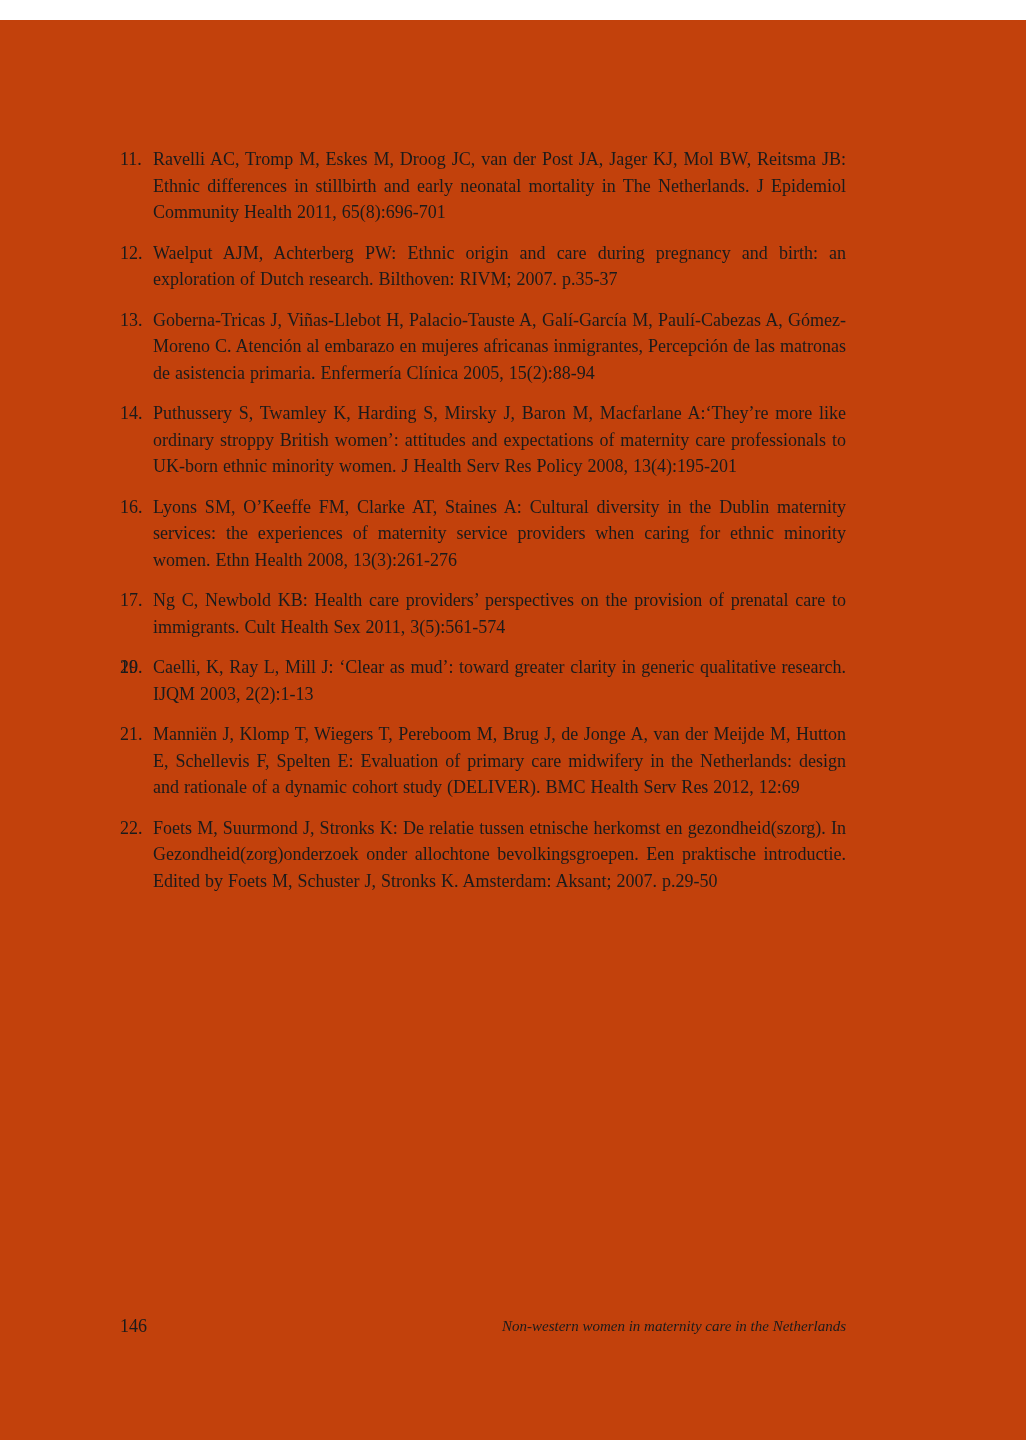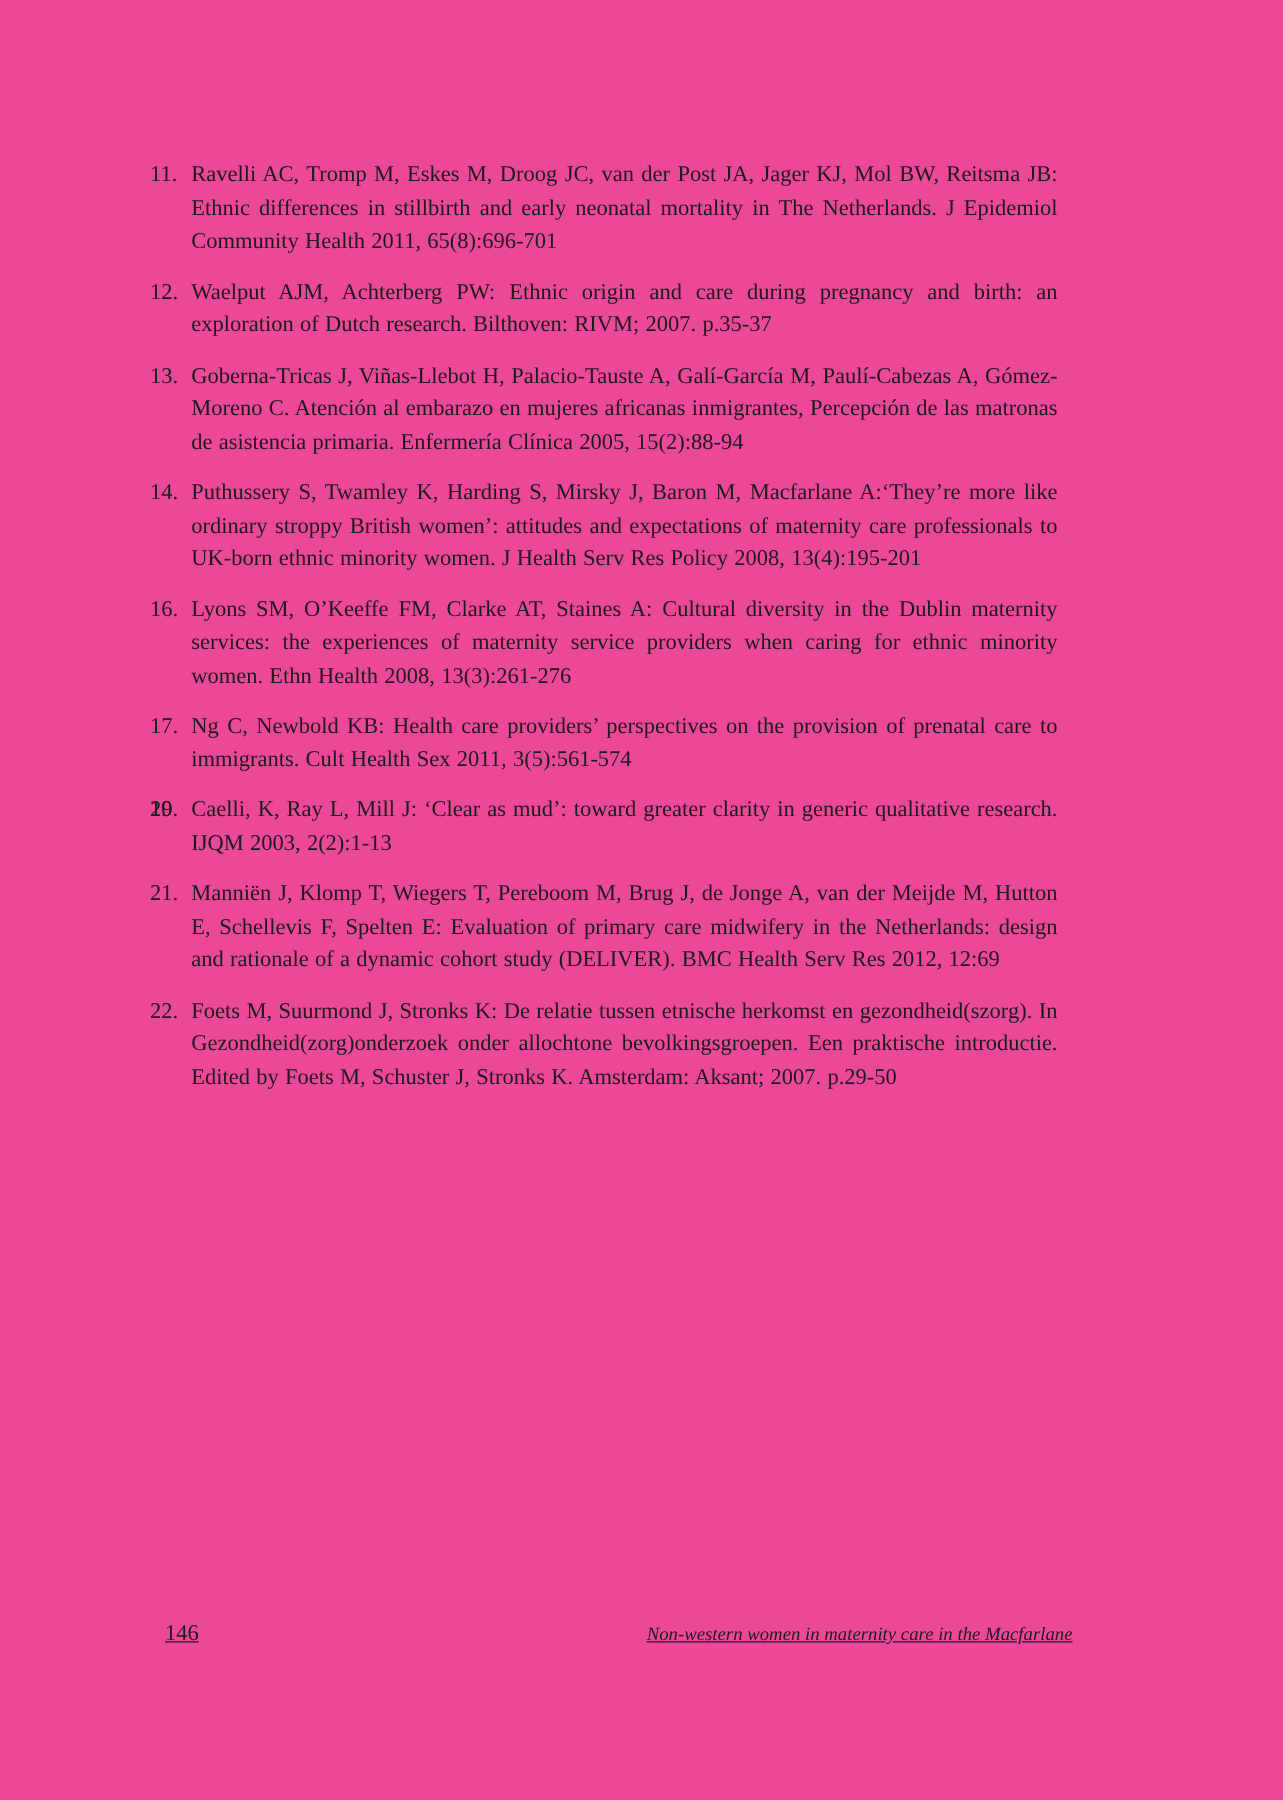--- a/index.html
+++ b/index.html
@@ -11,21 +11,22 @@
     width: 1026px;
     height: 1440px;
     position: relative;
     font-family: "Liberation Serif", serif;
     color: #1b1b1b;
     -webkit-font-smoothing: antialiased;
   }
   .page {
     position: absolute;
     inset: 0;
-    background: #ec4899;
+    background: #c2410c;
+    margin-top: 20px;
   }
   .content {
     position: absolute;
     left: 120px;
     top: 126px;
     width: 726px;
   }
   .ref {
     position: relative;
     padding-left: 33px;
@@ -36,27 +37,26 @@
     word-spacing: 0.5px;
   }
   .ref-num {
     position: absolute;
     left: 0;
     top: 0;
     text-align: left;
   }
   .footer {
     position: absolute;
-    left: 132px;
+    left: 120px;
     width: 726px;
     top: 1296px;
     display: flex;
     justify-content: space-between;
-    align-items: flex-end;
-    text-decoration: underline;
+    align-items: center;
   }
   .footer .page-num {
     font-size: 18px;
   }
   .footer .running-title {
     font-style: italic;
     font-size: 15px;
     color: #1b1b1b;
   }
 </style>
@@ -115,16 +115,16 @@
 
     <div class="ref">
       <span class="ref-num">22.</span>
       <span class="ref-text">Foets M, Suurmond J, Stronks K: De relatie tussen etnische herkomst en gezondheid(szorg). In Gezondheid(zorg)onderzoek onder allochtone bevolkingsgroepen. Een praktische introductie. Edited by Foets M, Schuster J, Stronks K. Amsterdam: Aksant; 2007. p.29-50</span>
     </div>
 
   </main>
 
   <footer class="footer">
     <span class="page-num">146</span>
-    <span class="running-title">Non-western women in maternity care in the Macfarlane</span>
+    <span class="running-title">Non-western women in maternity care in the Netherlands</span>
   </footer>
 
 </div>
 
 </body></html>

